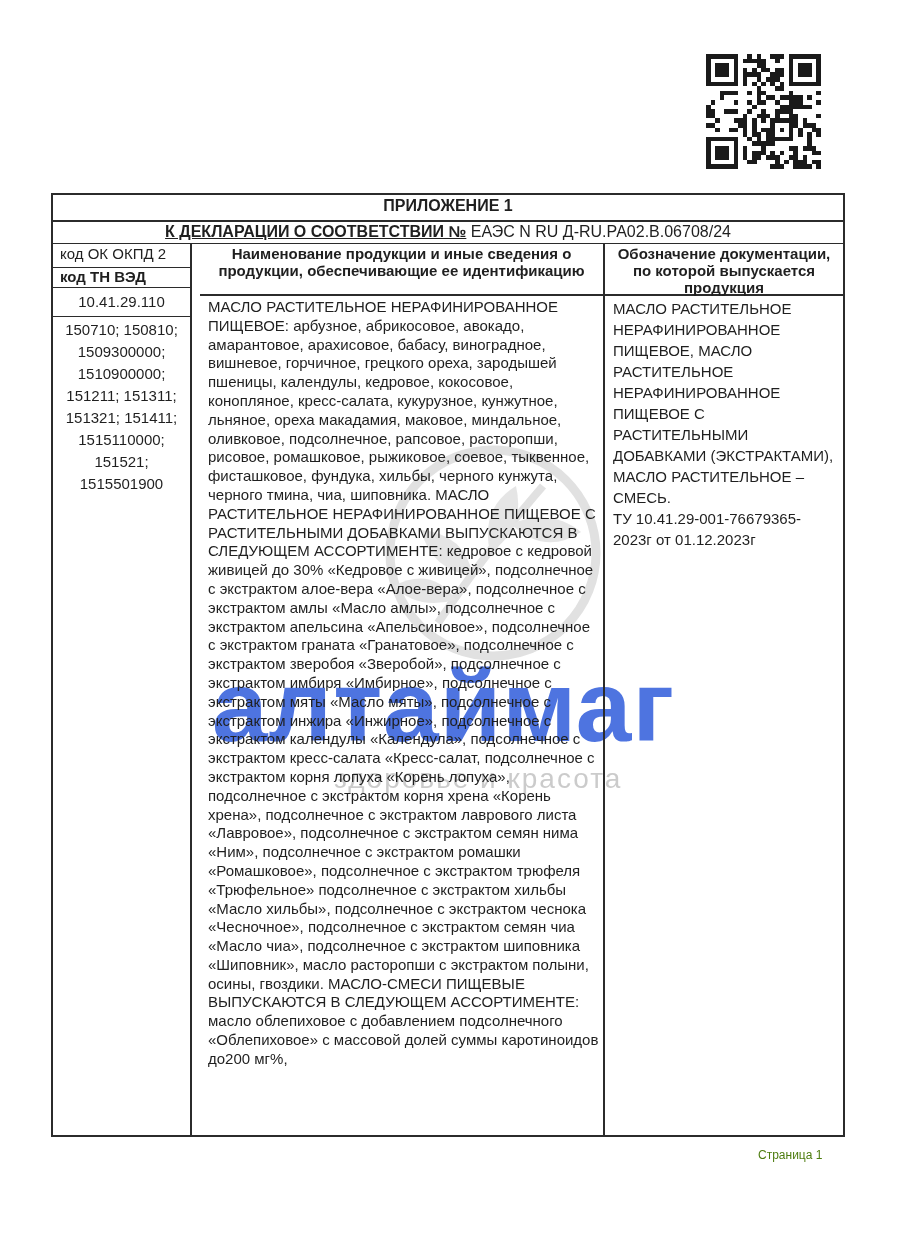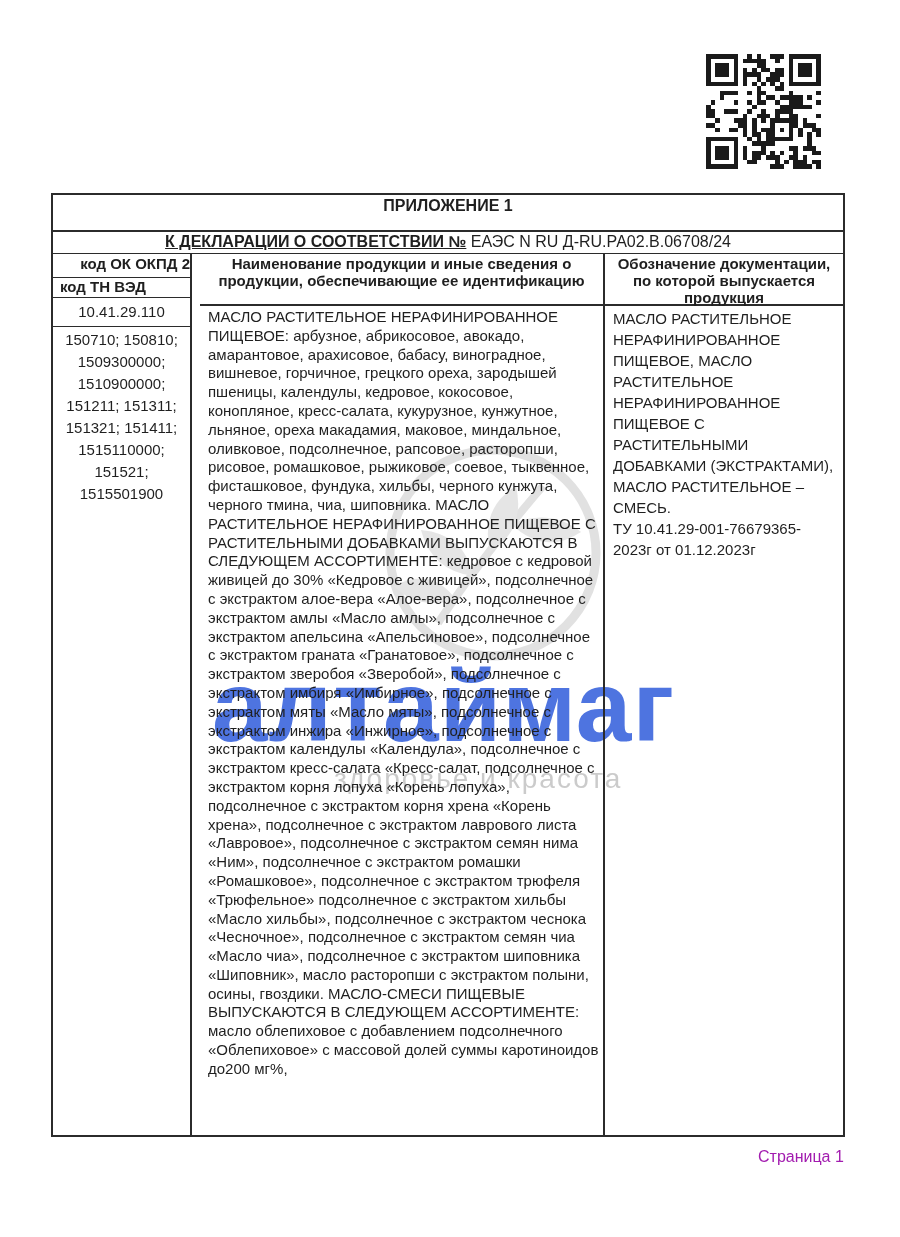--- a/index.html
+++ b/index.html
@@ -25,37 +25,37 @@
   
   .qr { position:absolute; left:706px; top:54px; width:115px; height:115px; }
   
   .doc-table {
     position:absolute; left:51px; top:193px; width:794px; height:944px;
     border:2px solid #2b2b2b;
     display:flex; flex-direction:column;
     background:transparent;
   }
   .t-row1 {
-    height:37px; border-bottom:2px solid #2b2b2b;
+    height:27px; border-bottom:2px solid #2b2b2b;
     text-align:center; font-weight:bold; font-size:16px; line-height:21px;
   }
   .t-row2 {
     height:22px; border-bottom:1.5px solid #2b2b2b;
     text-align:center; font-size:16px; line-height:20px;
   }
   .t-row2 .pref { font-weight:bold;text-decoration:underline; }
   .t-row3 {
     height:20px; border-bottom:2px solid #2b2b2b;
     text-align:center; font-size:14.5px; line-height:18px;
   }
   .t-main { flex:1; display:flex; min-height:0; }
   .col1 { width:139px; border-right:2px solid #2b2b2b; display:flex; flex-direction:column; }
   .col1 .h1 {
     height:24px; border-bottom:1.5px solid #2b2b2b;
-    font-weight:bold; font-size:15px; line-height:20px; padding-left:7px;text-align:right;
+    font-weight:normal; font-size:15px; line-height:20px; padding-left:7px;
   }
   .col1 .h2 {
     height:20px; border-bottom:1.5px solid #2b2b2b;
     font-weight:bold; font-size:15px; line-height:18px; padding-left:7px;
   }
   .col1 .okpd {
     height:29px; border-bottom:1.5px solid #2b2b2b;
     font-size:15px; line-height:27px; text-align:center;
   }
   .col1 .codes { padding-top:2px; text-align:center; font-size:15px; line-height:22px; }
@@ -69,21 +69,21 @@
   .body-cell {
     flex:1; overflow:hidden;
     font-size:15px; line-height:18.8px;
     padding:2px 3px 0 8px; text-align:left;
   }
   .col3 .body-cell { line-height:21px; padding-right:8px; }
   .col3 .tu { margin-top:0; }
   
   .page-number {
     position:absolute; left:758px; top:1148px;
-    font-size:16px; color:#a21caf;
+    font-size:12px; color:#4d7c0f;
   }
 </style>
 </head>
 <body>
 
 <div class="page">
 
   <svg class="wm-logo" viewBox="0 0 230 230" aria-hidden="true">
     <g stroke="#bdbdbd" fill="none" stroke-width="9" opacity="0.9">
       <circle cx="115" cy="115" r="103"></circle>

